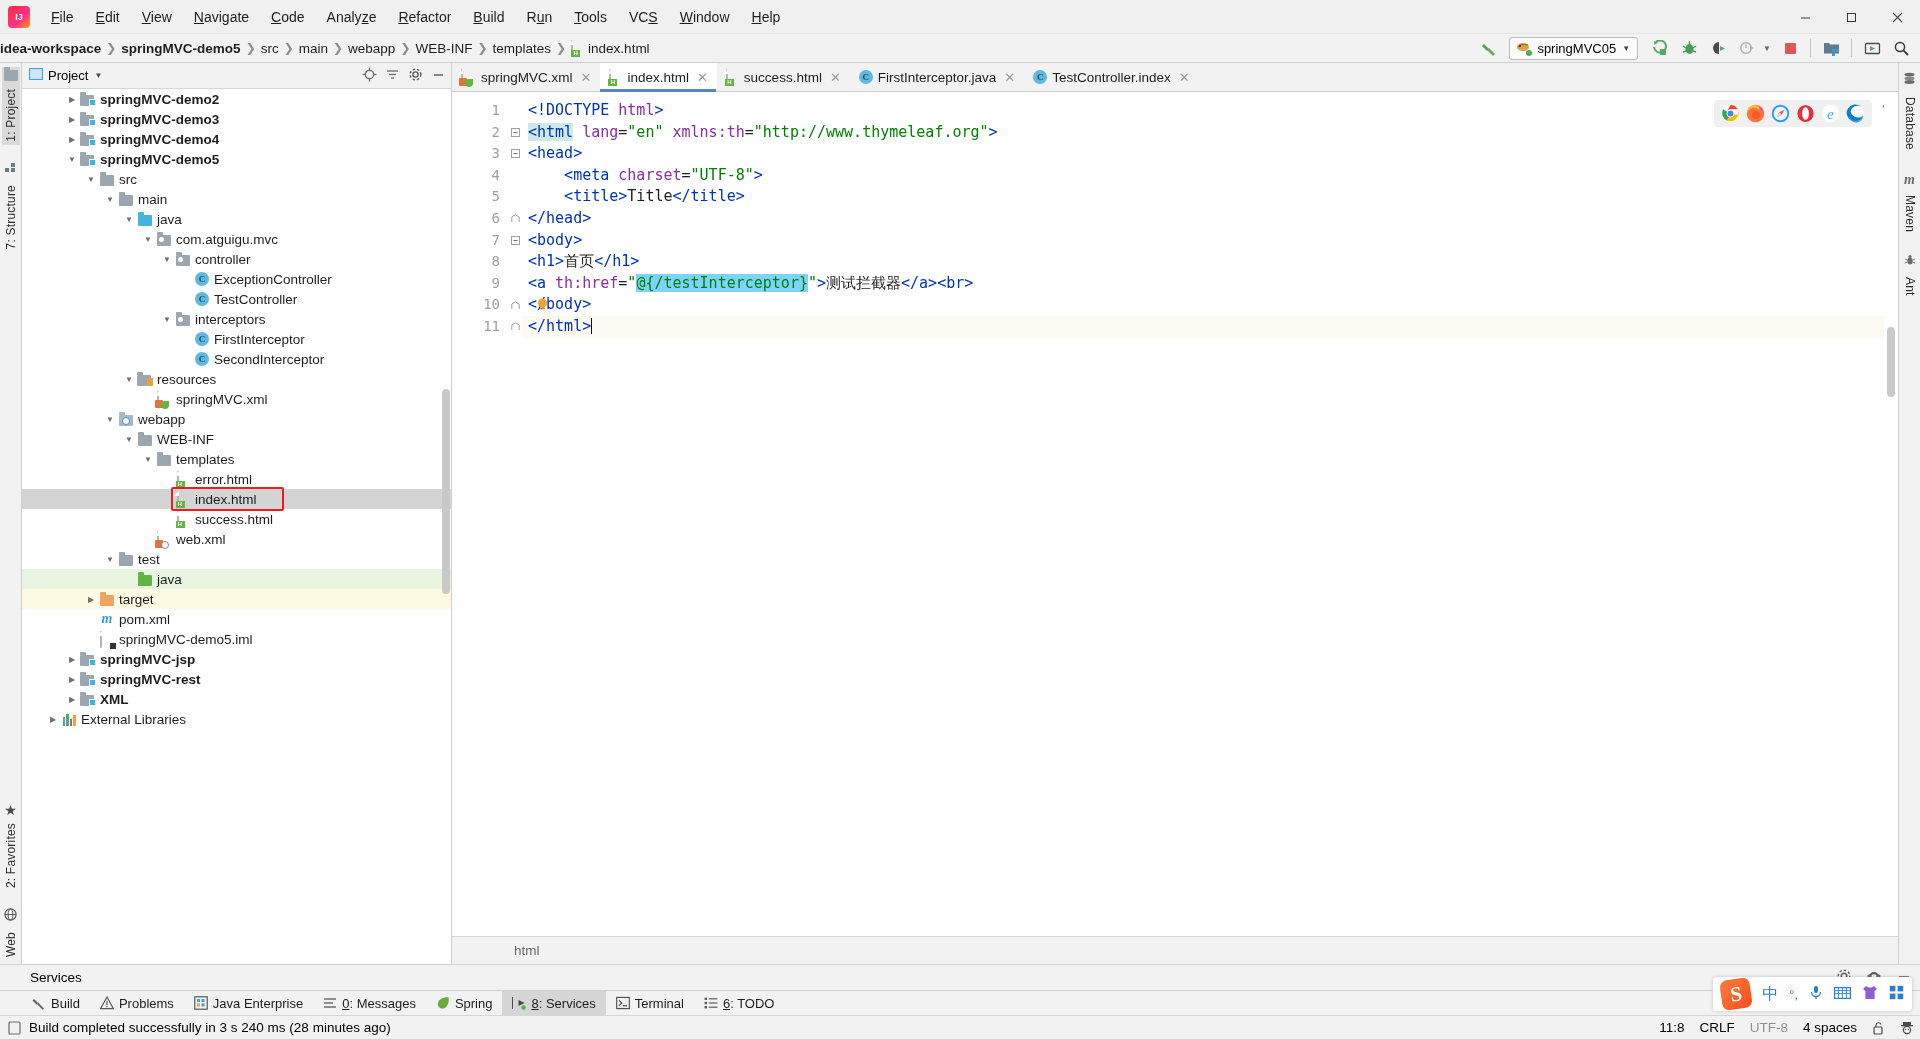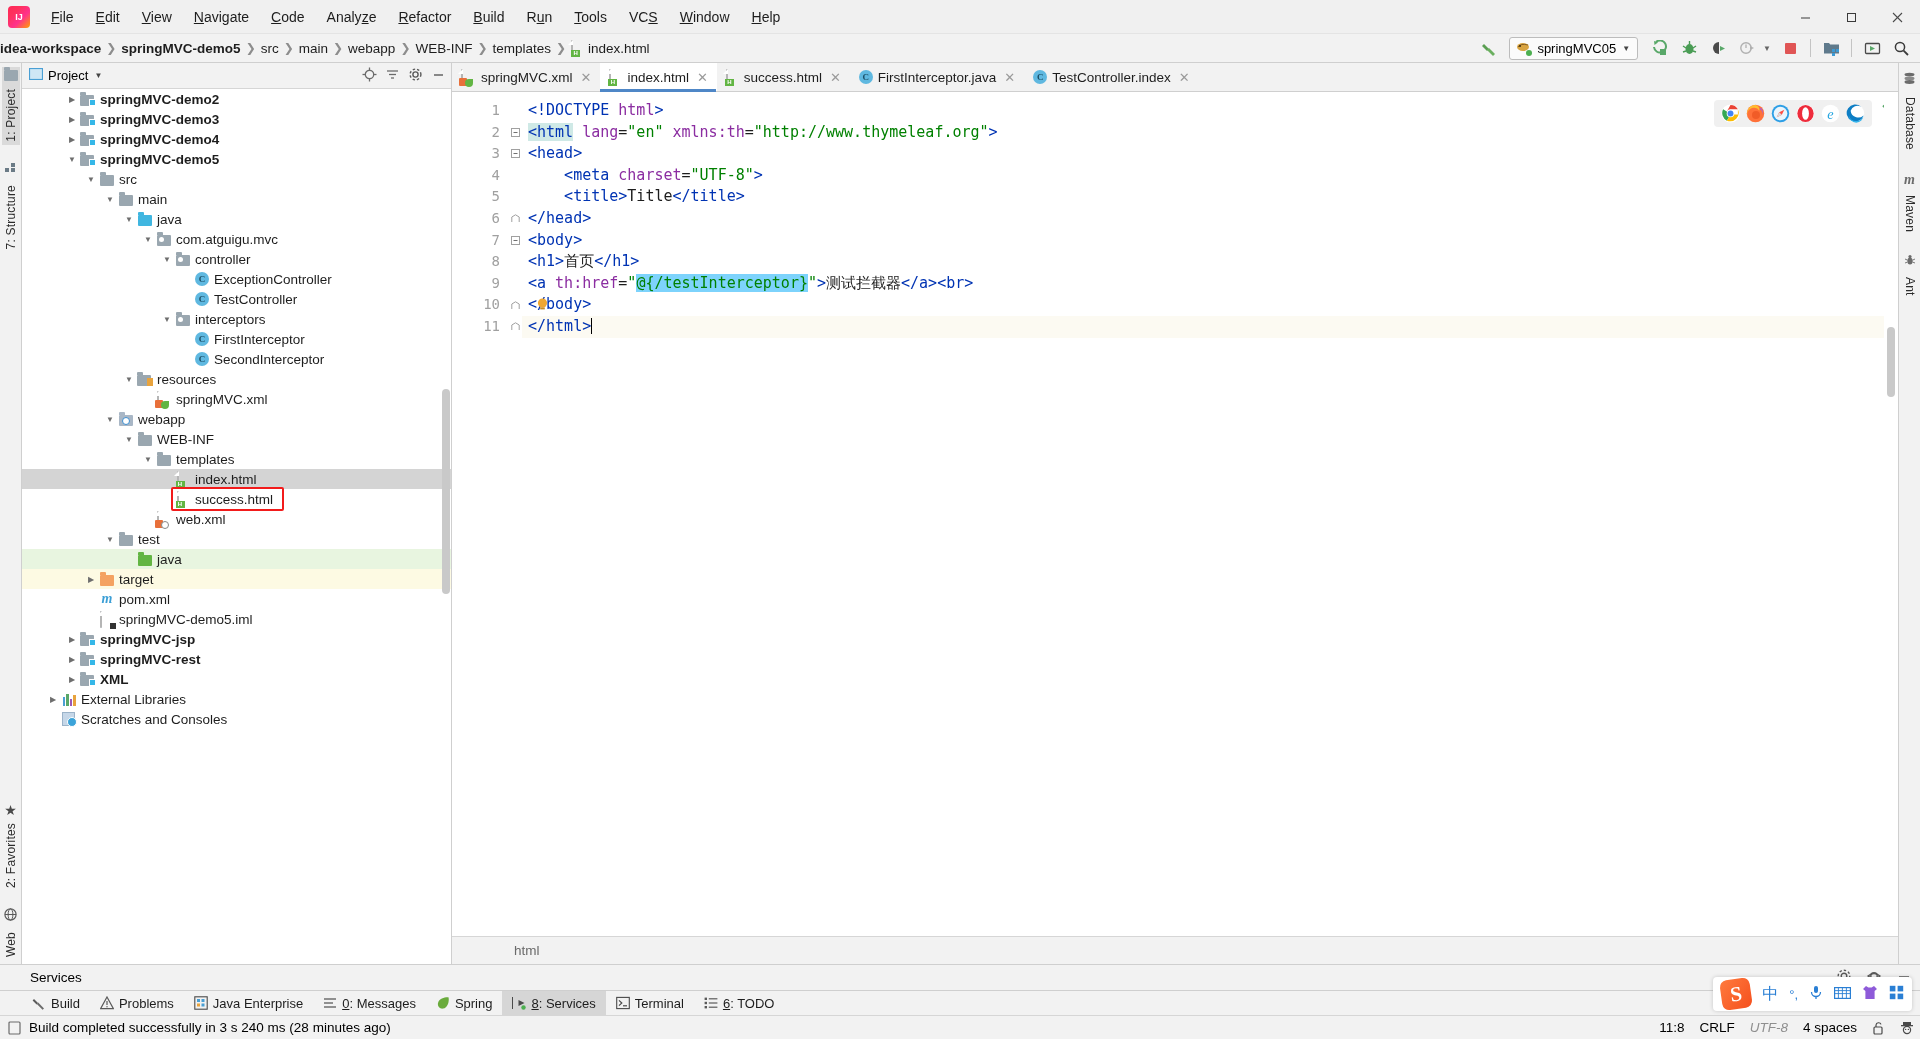--- a/index.html
+++ b/index.html
@@ -204,21 +204,21 @@
   }
   .tw.active { background: #d6d6d6; }
   .tw u { text-decoration: underline; }
 
   
   .statusbar {
     height: 24px; min-height:24px; background: #f2f2f2; border-top: 1px solid #d6d6d6;
     display: flex; align-items: center; padding-left: 8px; position: relative; font-size: 13.5px;
   }
   .status-right { position: absolute; right: 6px; display: flex; align-items: center; gap: 15px; }
-  .status-right .dim { color: #8f8f8f; font-style: italic; }
+  .status-right .dim { color: #8f8f8f; }
 
   
   .ime-tray {
     position: absolute; right: 8px; bottom: 28px; height: 34px;
     display: flex; align-items: center; gap: 11px; padding: 0 8px;
     background: #fff; border-radius: 4px; box-shadow: 0 0 4px rgba(0,0,0,0.18);
     z-index: 50;
   }
   .sogou-logo {
     width: 30px; height: 30px; border-radius: 7px; position: relative;
@@ -637,20 +637,27 @@
             </span>
             <span class="lbl">WEB-INF</span>
           </div>
           <div class="trow" style="padding-left:119px;">
             <span class="arrow">▼</span>
             <span class="icon">
               <span class="folder gray" style="margin-top:2px;"></span>
             </span>
             <span class="lbl">templates</span>
           </div>
+          <div class="trow" style="padding-left:138px;">
+            <span class="arrow">&nbsp;</span>
+            <span class="icon">
+              <span class="ic" style="position:relative;display:inline-block;width:13px;height:15px;"><span class="fileico"></span><span class="badge-h">H</span></span>
+            </span>
+            <span class="lbl">error.html</span>
+          </div>
           <div class="trow sel" style="padding-left:138px;">
             <span class="arrow">&nbsp;</span>
             <span class="icon">
               <span class="ic" style="position:relative;display:inline-block;width:13px;height:15px;"><span class="fileico"></span><span class="badge-h">H</span></span>
             </span>
             <span class="lbl">index.html</span>
           </div>
           <div class="trow" style="padding-left:138px;">
             <span class="arrow">&nbsp;</span>
             <span class="icon">
@@ -734,27 +741,20 @@
             <span class="arrow">▶</span>
             <span class="icon">
               <span class="libico">
                 <i style="height:9px;background:#4a9fd4;"></i>
                 <i style="height:12px;background:#59a869;"></i>
                 <i style="height:7px;background:#9b59b6;"></i>
                 <i style="height:11px;background:#e8a33d;"></i>
               </span>
             </span>
             <span class="lbl">External Libraries</span>
-          </div>
-          <div class="trow" style="padding-left:24px;">
-            <span class="arrow">&nbsp;</span>
-            <span class="icon">
-              <span class="scratchico"></span>
-            </span>
-            <span class="lbl">Scratches and Consoles</span>
           </div>
           <div class="redbox" style="left: 149px; top: 398px; width: 113px; height: 24px;"></div>
           <div class="panel-scrollbar" style="top: 300px; height: 205px;"></div>
         </div>
     </div>
 
     <div class="editor-area">
       <div class="tabs" id="tabs">
           <div class="tab">
             <span style="display:inline-flex;align-items:center;">

